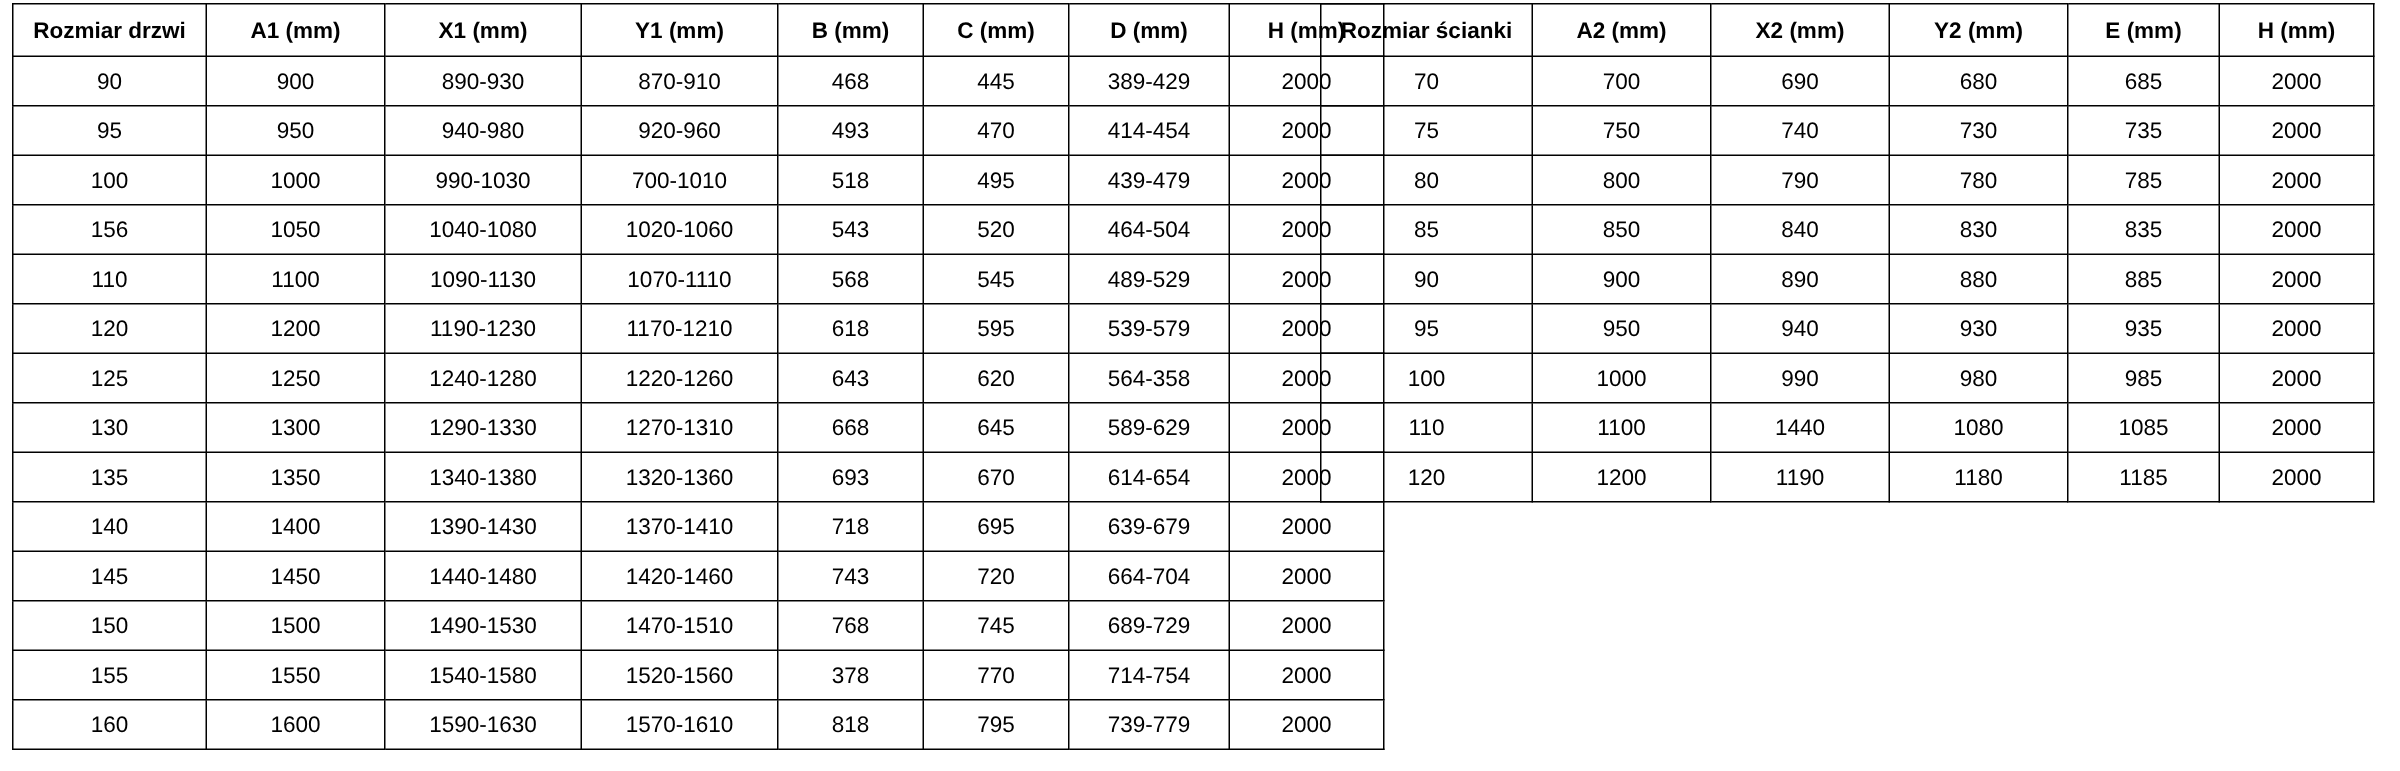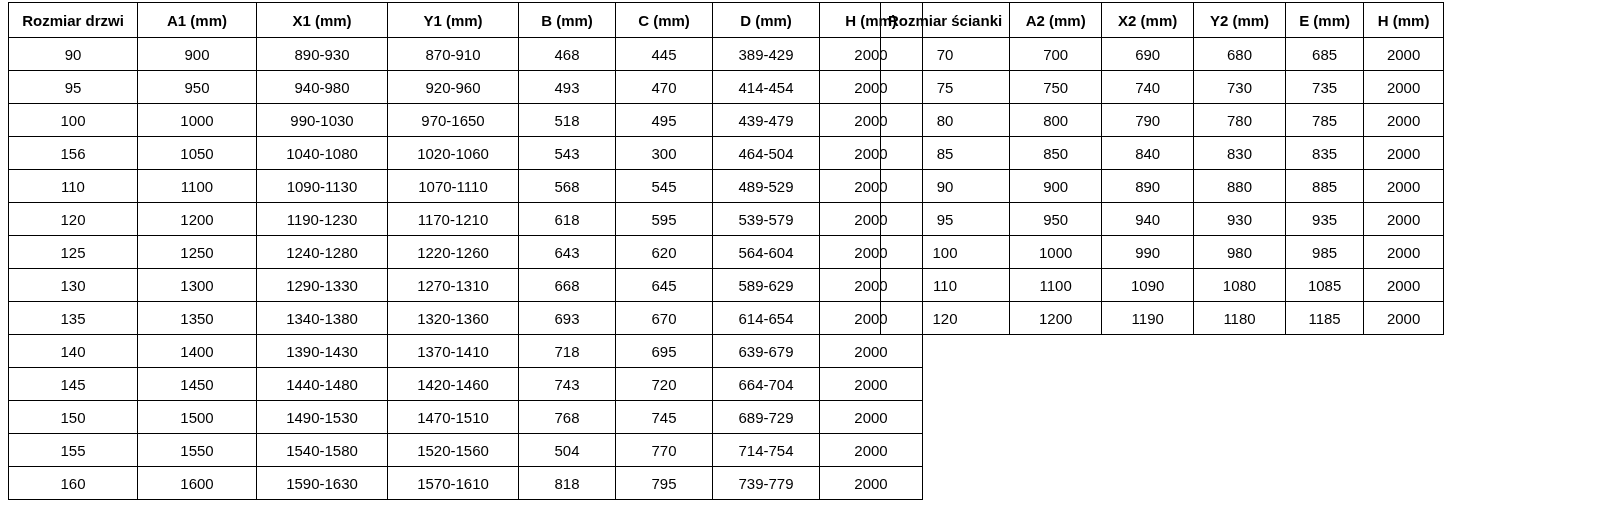--- a/index.html
+++ b/index.html
@@ -9,21 +9,21 @@
   }
   body {
     width: 1600px;
     height: 514px;
     font-family: "Liberation Sans", sans-serif;
     color: #000000;
     overflow: hidden;
   }
   .page {
     position: relative;
-    width: 1444px;
+    width: 1600px;
     height: 514px;
   }
   table.spec {
     border-collapse: collapse;
     table-layout: fixed;
   }
   table.spec th,
   table.spec td {
     border: 1px solid #000000;
     text-align: center;
@@ -108,33 +108,33 @@
             <td>920-960</td>
             <td>493</td>
             <td>470</td>
             <td>414-454</td>
             <td>2000</td>
           </tr>
           <tr>
             <td>100</td>
             <td>1000</td>
             <td>990-1030</td>
-            <td>970-1650</td>
+            <td>700-1010</td>
             <td>518</td>
             <td>495</td>
             <td>439-479</td>
             <td>2000</td>
           </tr>
           <tr>
             <td>156</td>
             <td>1050</td>
             <td>1040-1080</td>
             <td>1020-1060</td>
             <td>543</td>
-            <td>300</td>
+            <td>520</td>
             <td>464-504</td>
             <td>2000</td>
           </tr>
           <tr>
             <td>110</td>
             <td>1100</td>
             <td>1090-1130</td>
             <td>1070-1110</td>
             <td>568</td>
             <td>545</td>
@@ -151,21 +151,21 @@
             <td>539-579</td>
             <td>2000</td>
           </tr>
           <tr>
             <td>125</td>
             <td>1250</td>
             <td>1240-1280</td>
             <td>1220-1260</td>
             <td>643</td>
             <td>620</td>
-            <td>564-604</td>
+            <td>564-358</td>
             <td>2000</td>
           </tr>
           <tr>
             <td>130</td>
             <td>1300</td>
             <td>1290-1330</td>
             <td>1270-1310</td>
             <td>668</td>
             <td>645</td>
             <td>589-629</td>
@@ -209,21 +209,21 @@
             <td>768</td>
             <td>745</td>
             <td>689-729</td>
             <td>2000</td>
           </tr>
           <tr>
             <td>155</td>
             <td>1550</td>
             <td>1540-1580</td>
             <td>1520-1560</td>
-            <td>504</td>
+            <td>378</td>
             <td>770</td>
             <td>714-754</td>
             <td>2000</td>
           </tr>
           <tr>
             <td>160</td>
             <td>1600</td>
             <td>1590-1630</td>
             <td>1570-1610</td>
             <td>818</td>
@@ -300,21 +300,21 @@
             <td>100</td>
             <td>1000</td>
             <td>990</td>
             <td>980</td>
             <td>985</td>
             <td>2000</td>
           </tr>
           <tr>
             <td>110</td>
             <td>1100</td>
-            <td>1090</td>
+            <td>1440</td>
             <td>1080</td>
             <td>1085</td>
             <td>2000</td>
           </tr>
           <tr>
             <td>120</td>
             <td>1200</td>
             <td>1190</td>
             <td>1180</td>
             <td>1185</td>

